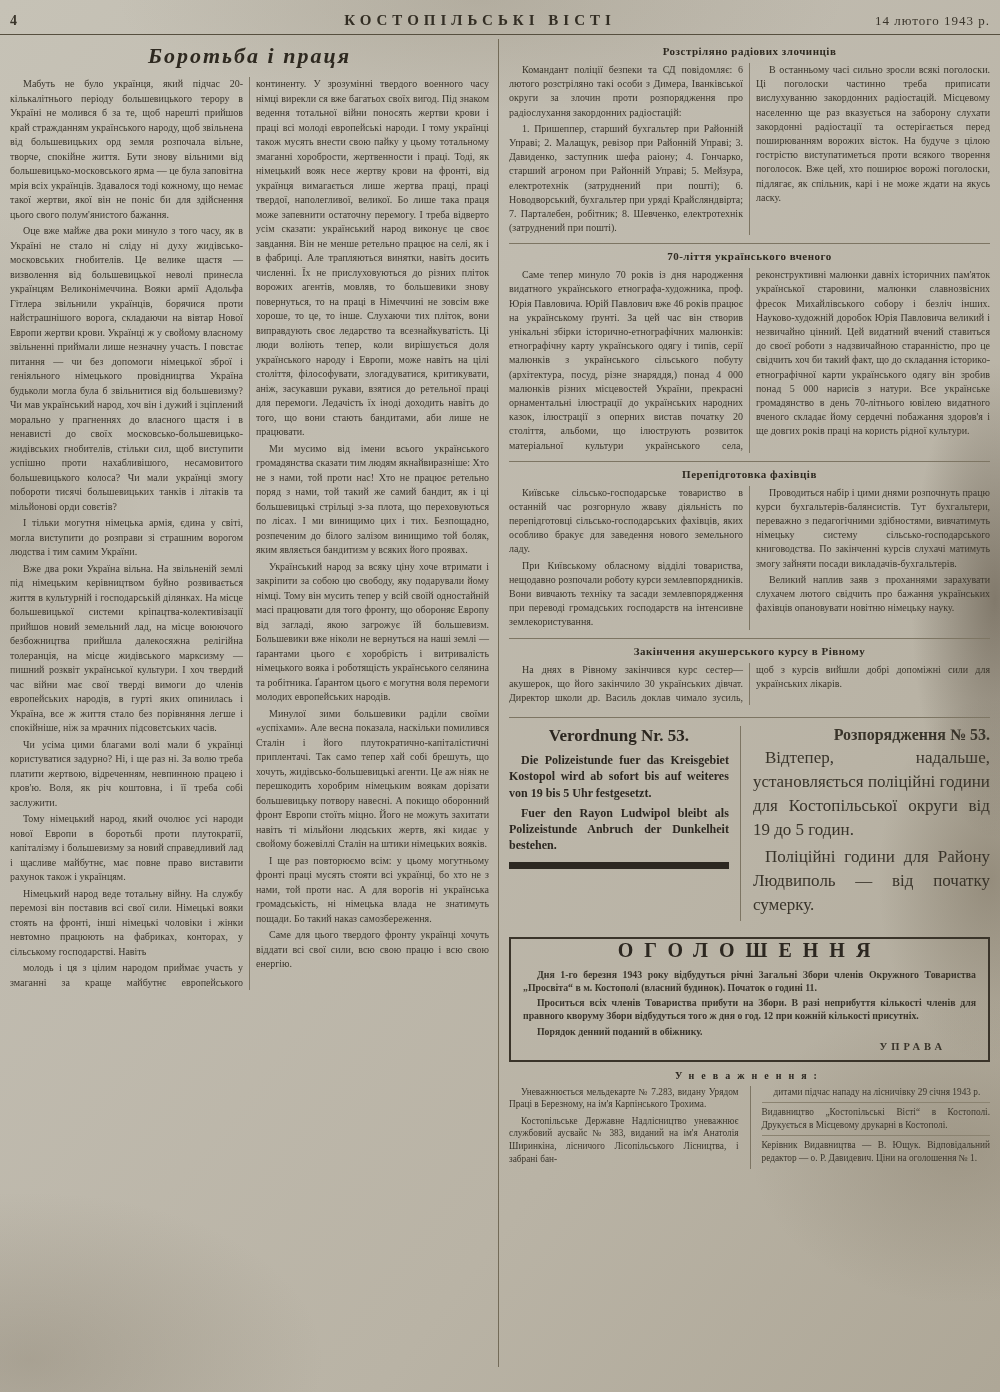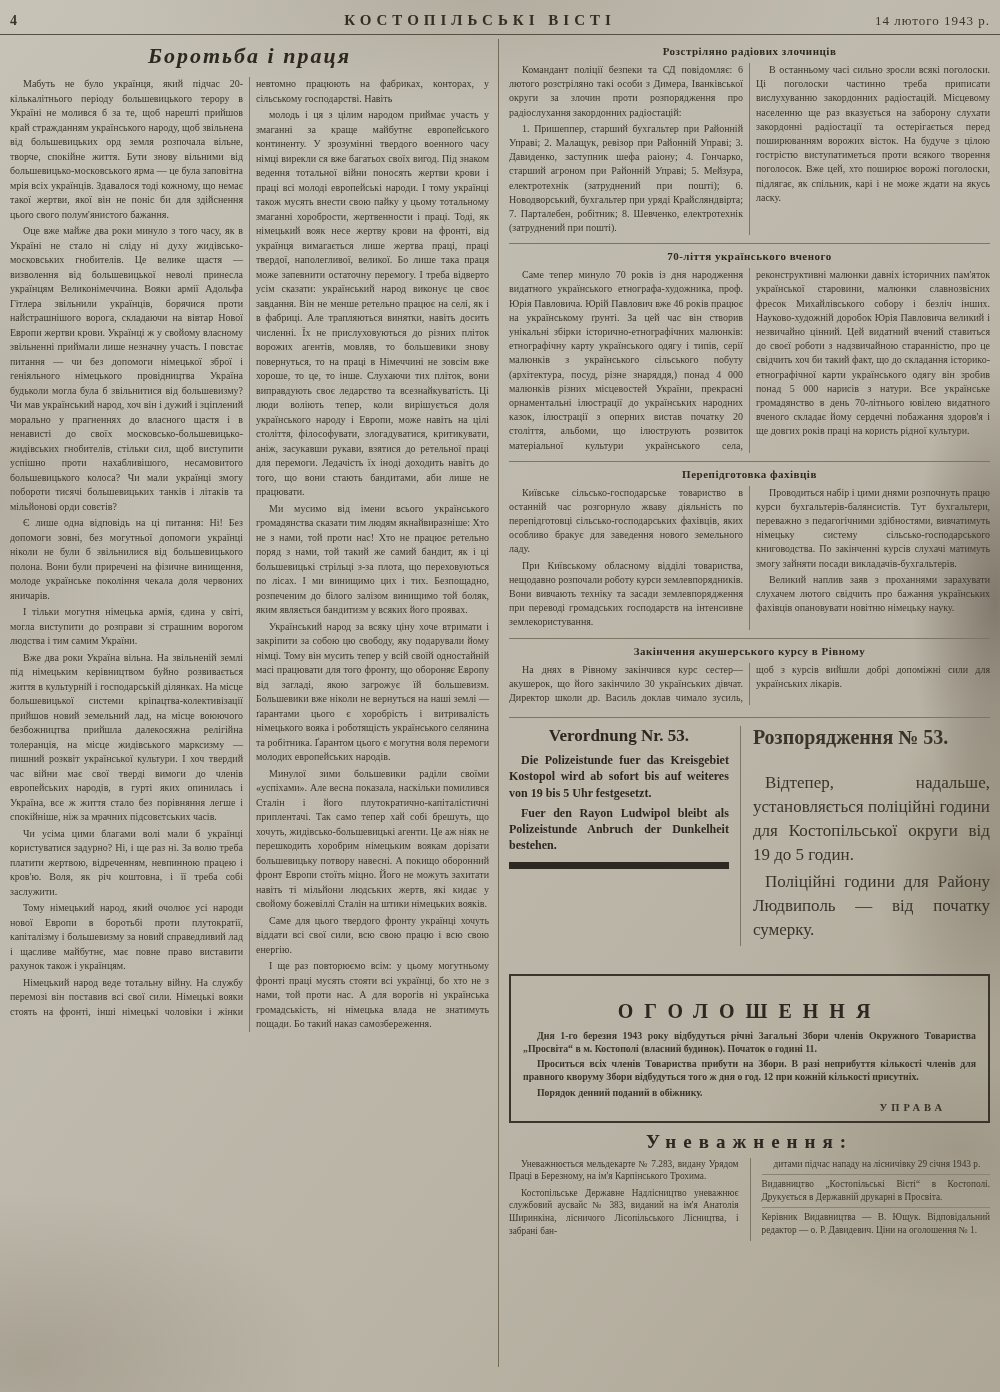--- a/index.html
+++ b/index.html
@@ -59,39 +59,39 @@
   
   .orders {
     display:flex; margin-top:6px; padding-top:8px;
     border-top:1px solid #7d7563;
   }
   .verord { width:48%; padding-right:11px; font-weight:bold; color:#2c2720; }
   .verord h3 { margin:0 0 6px 0; text-align:center; font-size:17px; }
   .verord p { margin:0 0 4px 0; font-size:12px; line-height:1.35; text-align:justify; text-indent:12px; }
   .heavy-bar { height:7px; background:#2d2821; margin-top:9px; }
   .rozp { width:52%; border-left:1px solid #7d7563; padding-left:12px; }
-  .rozp h3 { margin:0 0 22px 0; text-align:left; font-size:20px; font-weight:bold; }
+  .rozp h3 { margin:0 0 2px 0; text-align:right; font-size:16px; font-weight:bold; }
   .rozp p { margin:0 0 4px 0; font-size:17px; line-height:1.4; text-align:justify; text-indent:12px; }
 
   
   .announce {
-    margin-top:28px; border:2px solid #3a342a; padding:24px 12px 8px 12px;
+    margin-top:16px; border:2px solid #3a342a; padding:0 12px 8px 12px;
   }
   .announce h3 {
     margin:0 0 6px 0; text-align:center;
     font-size:20px; letter-spacing:11px; font-weight:bold; color:#2c2720;
   }
   .announce p { margin:0 0 2px 0; font-size:9.8px; line-height:1.35; text-align:justify; text-indent:14px;font-weight:bold; }
   .announce .sig { text-align:right; font-weight:bold; letter-spacing:4px; font-size:10.5px; margin-top:3px; padding-right:30px; }
 
   
   .unev { margin-top:8px; }
   .unev h3 {
     margin:2px 0 5px 0; text-align:center;
-    font-size:19px; letter-spacing:7px; font-weight:bold; color:#2c2720;
+    font-size:10px; letter-spacing:7px; font-weight:bold; color:#2c2720;
   }
   .unev .two { display:flex; }
   .unev .col { width:50%; font-size:9.3px; line-height:1.35; text-align:justify; }
   .unev .col + .col { border-left:1px solid #7d7563; padding-left:11px; }
   .unev .col:first-child { padding-right:11px; }
   .unev p { margin:0 0 4px 0; text-indent:12px; }
   .unev p.imprint { border-top:1px solid #8a8270; padding-top:3px; text-indent:0; }
 </style>
 </head>
 <body>
@@ -104,32 +104,31 @@
     <span class="date">14 лютого 1943 р.</span>
   </header>
 
   <div class="content">
 
     <section class="lead">
       <h1 class="lead-title">Боротьба і праця</h1>
       <div class="cols">
         <p>Мабуть не було українця, який підчас 20-кількалітнього періоду большевицького терору в Україні не молився б за те, щоб нарешті прийшов край стражданням українського народу, щоб звільнена від большевицьких орд земля розпочала вільне, творче, спокійне життя. Бути знову вільними від большевицько-московського ярма — це була заповітна мрія всіх українців. Здавалося тоді кожному, що немає такої жертви, якої він не поніс би для здійснення цього свого полум'янистого бажання.</p>
         <p>Оце вже майже два роки минуло з того часу, як в Україні не стало ні сліду ні духу жидівсько-московських гнобителів. Це велике щастя — визволення від большевицької неволі принесла українцям Великонімеччина. Вояки армії Адольфа Гітлера звільнили українців, борячися проти найстрашнішого ворога, складаючи на вівтар Нової Европи жертви крови. Українці ж у свойому власному звільненні приймали лише незначну участь. І повстає питання — чи без допомоги німецької зброї і геніяльного німецького провідництва Україна будьколи могла була б звільнитися від большевизму? Чи мав український народ, хоч він і дужий і зціплений морально у прагненнях до власного щастя і в ненависті до своїх московсько-большевицько-жидівських гнобителів, стільки сил, щоб виступити успішно проти нахабливішого, несамовитого большевицького колоса? Чи мали українці змогу побороти тисячі большевицьких танків і літаків та мільйонові орди совєтів?</p>
-        <p>Є лише одна відповідь на ці питання: Ні! Без допомоги зовні, без могутньої допомоги українці ніколи не були б звільнилися від большевицького полона. Вони були приречені на фізичне винищення, молоде українське покоління чекала доля червоних яничарів.</p>
         <p>І тільки могутня німецька армія, єдина у світі, могла виступити до розправи зі страшним ворогом людства і тим самим України.</p>
         <p>Вже два роки Україна вільна. На звільненій землі під німецьким керівництвом буйно розвивається життя в культурній і господарській ділянках. На місце большевицької системи кріпацтва-колективізації прийшов новий земельний лад, на місце воюючого безбожництва прийшла далекосяжна релігійна толеранція, на місце жидівського марксизму — пишний розквіт української культури. І хоч твердий час війни має свої тверді вимоги до членів европейських народів, в гурті яких опинилась і Україна, все ж життя стало без порівняння легше і спокійніше, ніж за мрачних підсовєтських часів.</p>
         <p>Чи усіма цими благами волі мали б українці користуватися задурно? Ні, і ще раз ні. За волю треба платити жертвою, відреченням, невпинною працею і кров'ю. Воля, як річ коштовна, і її треба собі заслужити.</p>
         <p>Тому німецький народ, який очолює усі народи нової Европи в боротьбі проти плутократії, капіталізму і большевизму за новий справедливий лад і щасливе майбутнє, має повне право виставити рахунок також і українцям.</p>
         <p>Німецький народ веде тотальну війну. На службу перемозі він поставив всі свої сили. Німецькі вояки стоять на фронті, інші німецькі чоловіки і жінки невтомно працюють на фабриках, конторах, у сільському господарстві. Навіть</p>
         <p>молодь і ця з цілим народом приймає участь у змаганні за краще майбутнє европейського континенту. У зрозумінні твердого военного часу німці вирекли ся вже багатьох своїх вигод. Під знаком ведення тотальної війни поносять жертви крови і праці всі молоді европейські народи. І тому українці також мусять внести свою пайку у цьому тотальному змаганні хоробрости, жертвенности і праці. Тоді, як німецький вояк несе жертву крови на фронті, від українця вимагається лише жертва праці, праці твердої, наполегливої, великої. Бо лише така праця може запевнити остаточну перемогу. І треба відверто усім сказати: український народ виконує це своє завдання. Він не менше ретельно працює на селі, як і в фабриці. Але трапляються винятки, навіть досить численні. Їх не прислуховуються до різних пліток ворожих агентів, мовляв, то большевики знову повернуться, то на праці в Німеччині не зовсім вже хороше, то це, то інше. Слухаючи тих пліток, вони виправдують своє ледарство та всезнайкуватість. Ці люди воліють тепер, коли вирішується доля українського народу і Европи, може навіть на цілі століття, філософувати, злогадуватися, критикувати, аніж, засукавши рукави, взятися до ретельної праці для перемоги. Ледачість їх іноді доходить навіть до того, що вони стають бандитами, аби лише не працювати.</p>
         <p>Ми мусимо від імени всього українського громадянства сказати тим людям якнайвиразніше: Хто не з нами, той проти нас! Хто не працює ретельно поряд з нами, той такий же самий бандит, як і ці большевицькі стрільці з-за плота, що переховуються по лісах. І ми винищимо цих і тих. Безпощадно, розпеченим до білого залізом винищимо той боляк, яким являється бандитизм у всяких його проявах.</p>
         <p>Український народ за всяку ціну хоче втримати і закріпити за собою цю свободу, яку подарували йому німці. Тому він мусить тепер у всій своїй одностайній масі працювати для того фронту, що обороняє Европу від загладі, якою загрожує їй большевизм. Большевики вже ніколи не вернуться на наші землі — ґарантами цього є хоробрість і витривалість німецького вояка і роботящість українського селянина та робітника. Ґарантом цього є могутня воля перемоги молодих европейських народів.</p>
         <p>Минулої зими большевики раділи своїми «успіхами». Але весна показала, наскільки помилився Сталін і його плутократично-капіталістичні приплентачі. Так само тепер хай собі брешуть, що хочуть, жидівсько-большевицькі агенти. Це аж ніяк не перешкодить хоробрим німецьким воякам дорізати большевицьку потвору навесні. А покищо оборонний фронт Европи стоїть міцно. Його не можуть захитати навіть ті мільйони людських жертв, які кидає у свойому божевіллі Сталін на штики німецьких вояків.</p>
+        <p>І ще раз повторюємо всім: у цьому могутньому фронті праці мусять стояти всі українці, бо хто не з нами, той проти нас. А для ворогів ні українська громадськість, ні німецька влада не знатимуть пощади. Бо такий наказ самозбереження.</p>
         <p>Саме для цього твердого фронту українці хочуть віддати всі свої сили, всю свою працю і всю свою енергію.</p>
-        <p>І ще раз повторюємо всім: у цьому могутньому фронті праці мусять стояти всі українці, бо хто не з нами, той проти нас. А для ворогів ні українська громадськість, ні німецька влада не знатимуть пощади. Бо такий наказ самозбереження.</p>
       </div>
     </section>
 
     <div class="rightcol">
 
       <section class="art">
         <h2>Розстріляно радіових злочинців</h2>
         <div class="cols">
           <p>Командант поліції безпеки та СД повідомляє: 6 лютого розстріляно такі особи з Димера, Іванківської округи за злочин проти розпорядження про радіослухання закордонних радіостацій:</p>
           <p>1. Пришеппер, старший бухгальтер при Районній Управі; 2. Малащук, ревізор при Районній Управі; 3. Давиденко, заступник шефа раіону; 4. Гончарко, старший агроном при Районній Управі; 5. Мейзура, електротехнік (затруднений при пошті); 6. Новодворський, бухгальтер при уряді Крайсляндвірта; 7. Парталебен, робітник; 8. Шевченко, електротехнік (затруднений при пошті).</p>
@@ -185,21 +184,21 @@
 
       <div class="unev">
         <h3>Уневажнення:</h3>
         <div class="two">
           <div class="col">
             <p>Уневажнюється мельдекарте № 7.283, видану Урядом Праці в Березному, на ім'я Карпінського Трохима.</p>
             <p>Костопільське Державне Надлісництво уневажнює службовий аусвайс № 383, виданий на ім'я Анатолія Ширинкіна, лісничого Лісопільського Лісництва, і забрані бан-</p>
           </div>
           <div class="col">
             <p>дитами підчас нападу на лісничівку 29 січня 1943 р.</p>
-            <p class="imprint">Видавництво „Костопільські Вісті“ в Костополі. Друкується в Державній друкарні в Просвіта.</p>
+            <p class="imprint">Видавництво „Костопільські Вісті“ в Костополі. Друкується в Місцевому друкарні в Костополі.</p>
             <p class="imprint">Керівник Видавництва — В. Ющук. Відповідальний редактор — о. Р. Давидевич. Ціни на оголошення № 1.</p>
           </div>
         </div>
       </div>
 
     </div>
   </div>
 </div>
 
 </body></html>

